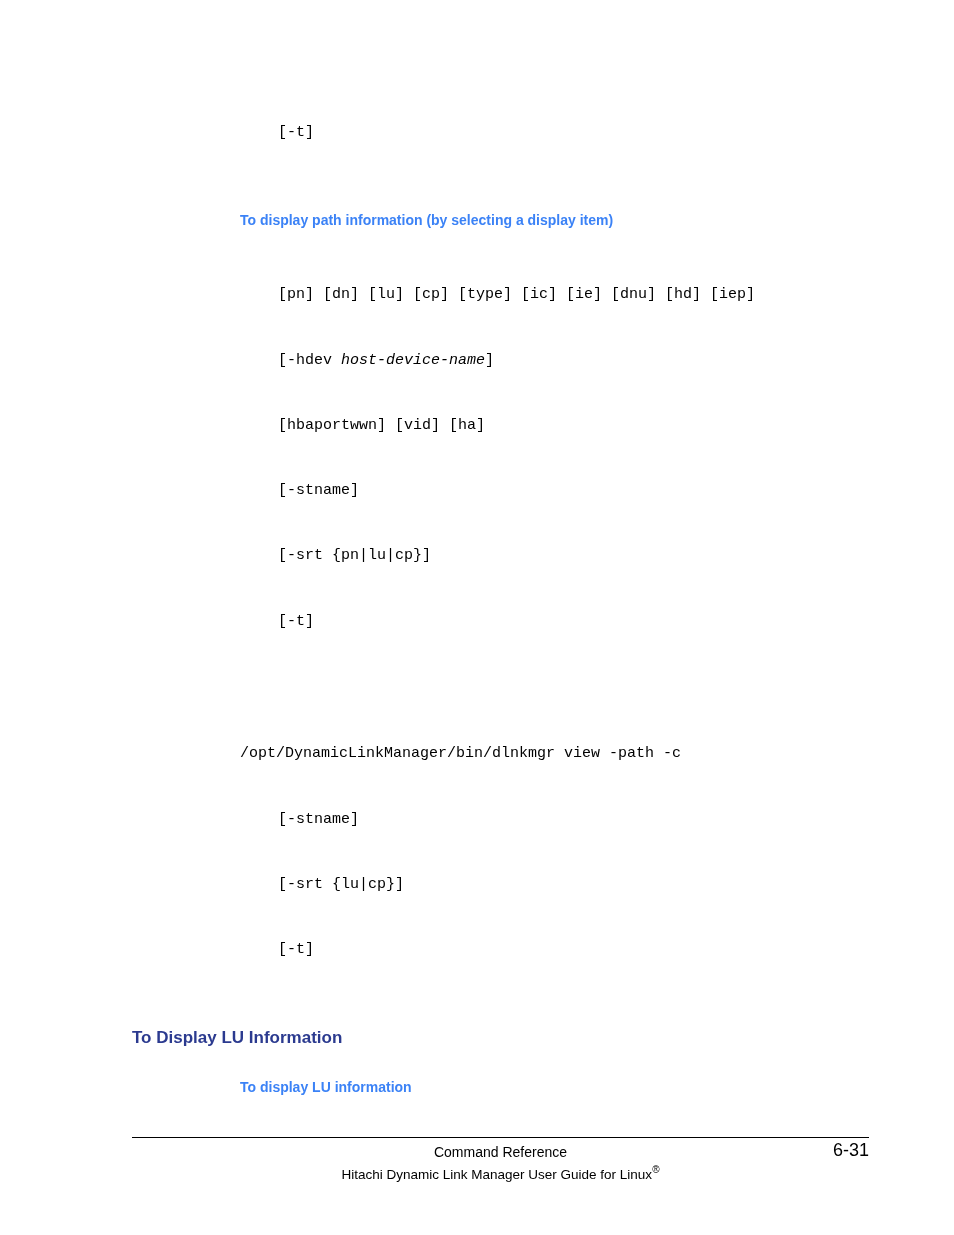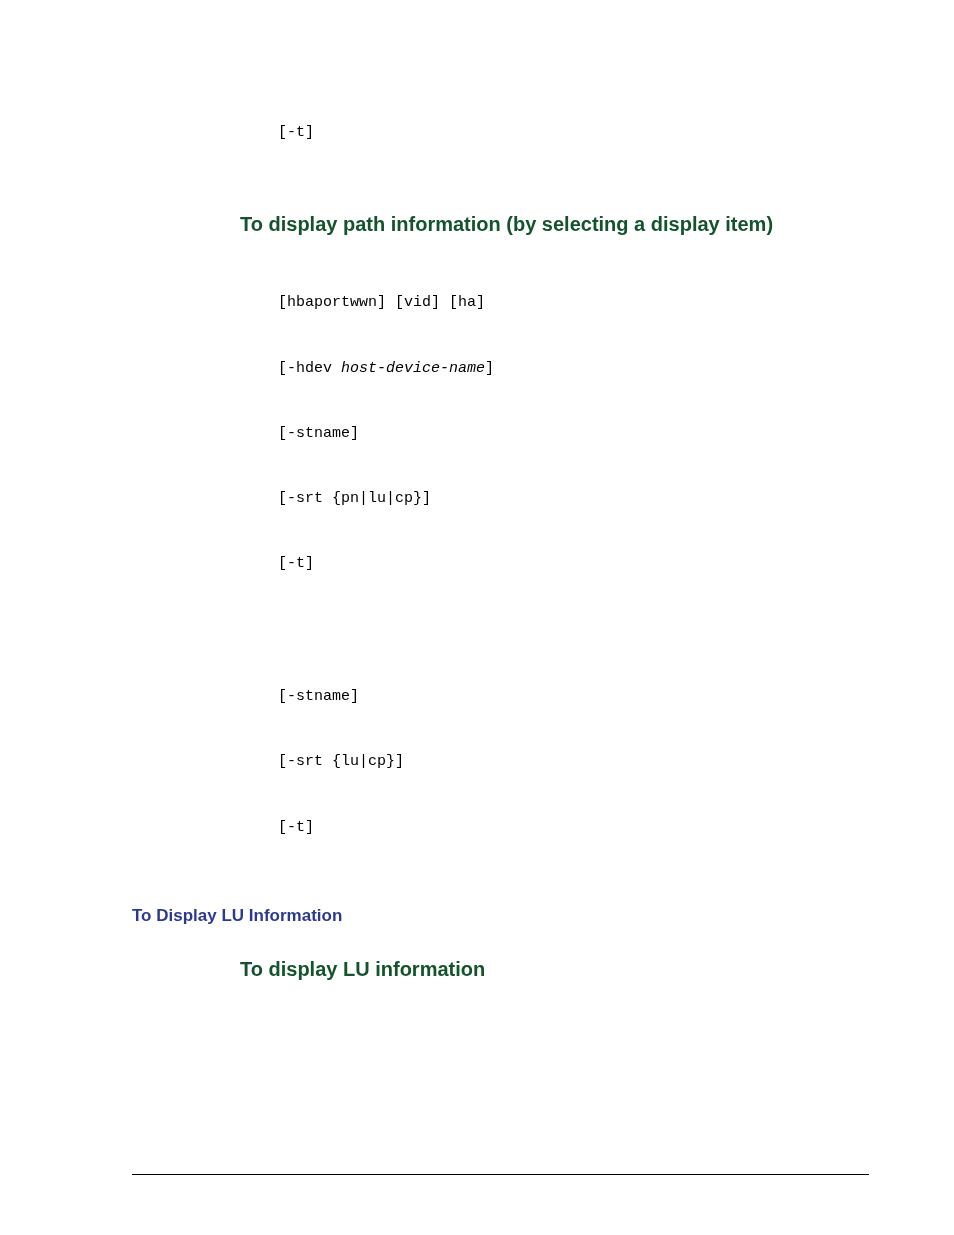--- a/index.html
+++ b/index.html
@@ -14,23 +14,23 @@
       background: #fff;
       width: 954px;
       height: 1235px;
       position: relative;
       padding: 78px 85px 0 132px;
     }
     .content {
       margin-left: 108px;
     }
     .heading-sub {
-      color: #14532d;
+      color: #3b82f6;
       font-weight: bold;
-      font-size: 20px;
+      font-size: 14px;
       margin-bottom: 12px;
       line-height: 1.3;
     }
     .heading-section {
       color: #2b3a8f;
       font-weight: bold;
       font-size: 17px;
       margin-bottom: 22px;
       margin-left: 0;
     }
@@ -96,41 +96,48 @@
 </head>
 <body>
 
 <div class="content">
   <div class="code-block">
     <div class="code-line-indent">[-t]</div>
   </div>
 
   <div class="heading-sub section-gap">To display path information (by selecting a display item)</div>
   <div class="code-block">
+    <div class="code-line-indent">[pn] [dn] [lu] [cp] [type] [ic] [ie] [dnu] [hd] [iep]</div>
+    <div class="code-line-indent"><span>[-hdev </span><span class="italic">host-device-name</span><span>]</span></div>
     <div class="code-line-indent">[hbaportwwn] [vid] [ha]</div>
-    <div class="code-line-indent"><span>[-hdev </span><span class="italic">host-device-name</span><span>]</span></div>
     <div class="code-line-indent">[-stname]</div>
     <div class="code-line-indent">[-srt {pn|lu|cp}]</div>
     <div class="code-line-indent">[-t]</div>
   </div>
 
   <div class="code-block">
+    <div class="code-line-first">/opt/DynamicLinkManager/bin/dlnkmgr view -path -c</div>
     <div class="code-line-indent">[-stname]</div>
     <div class="code-line-indent">[-srt {lu|cp}]</div>
     <div class="code-line-indent">[-t]</div>
   </div>
 </div>
 
 <div class="heading-section section-gap">To Display LU Information</div>
 
 <div class="content">
   <div class="heading-sub section-gap-lg">To display LU information</div>
   <div class="code-block">
     
     
     
   </div>
 
 </div>
 
 <div class="footer">
   <hr class="footer-line">
+  <div class="footer-row">
+    <span class="footer-chapter">Command Reference</span>
+    <span class="footer-page">6-31</span>
+  </div>
+  <div class="footer-guide"><span>Hitachi Dynamic Link Manager User Guide for Linux</span><span class="reg">®</span></div>
 </div>
 
 </body></html>

